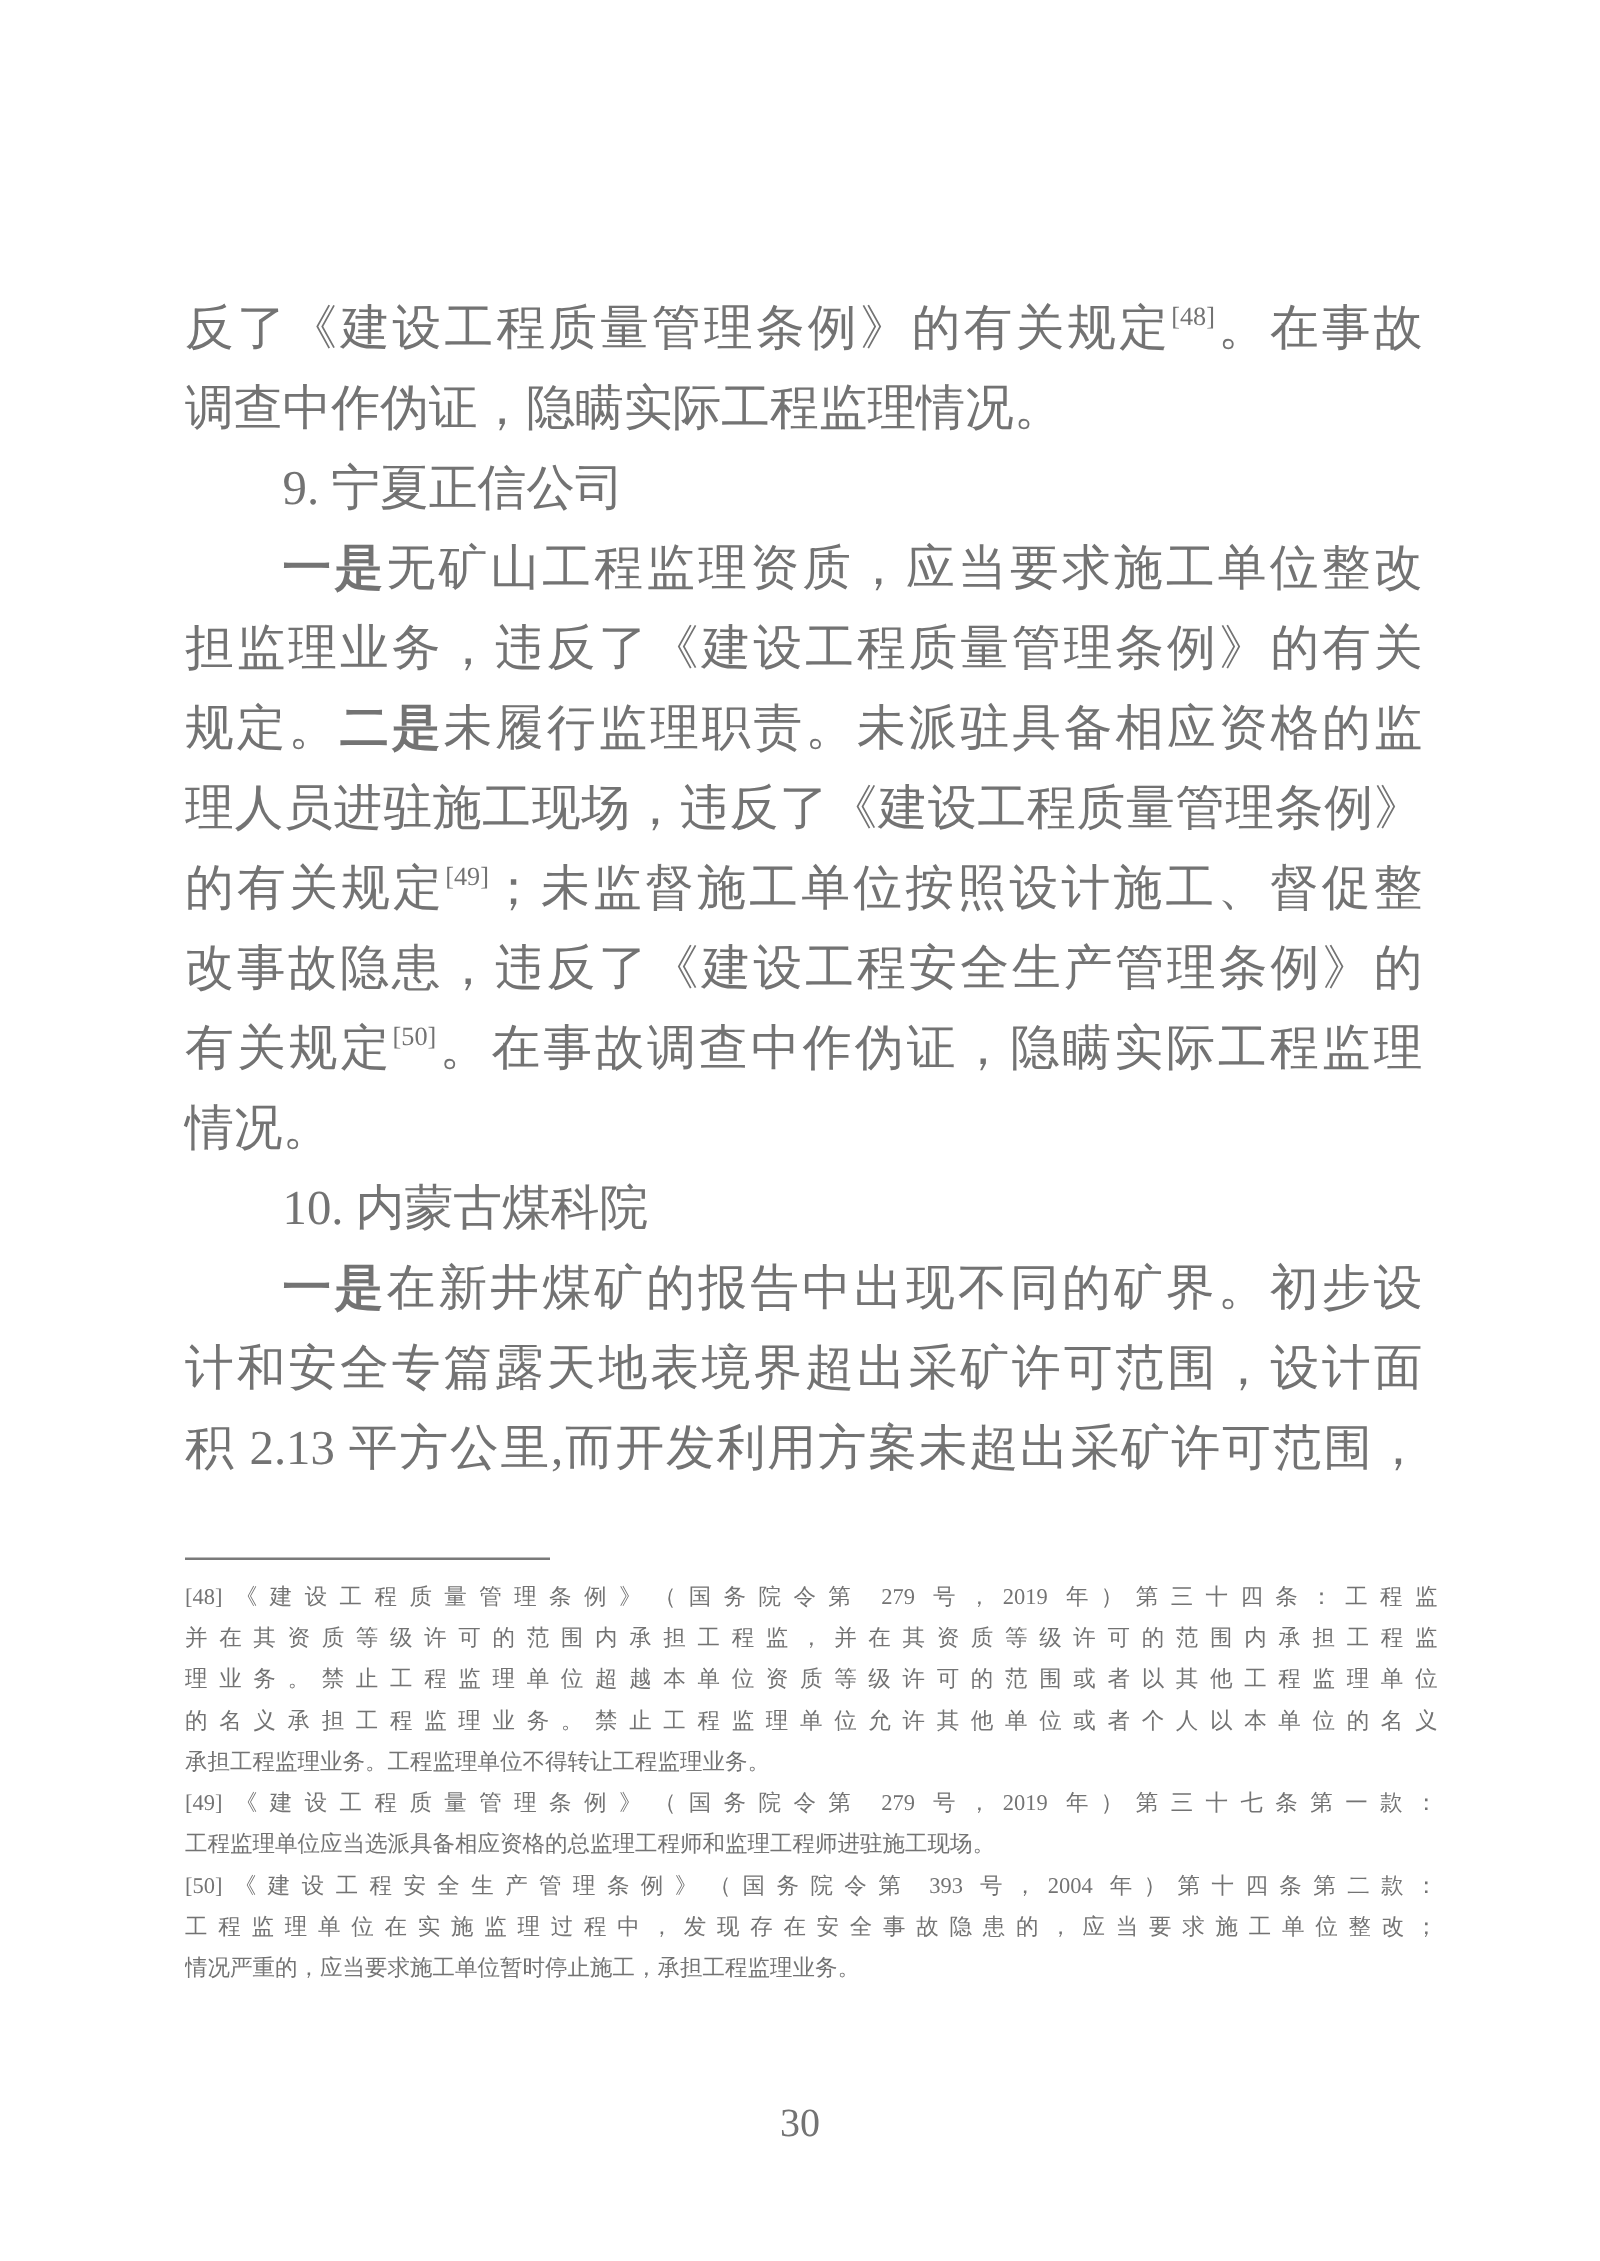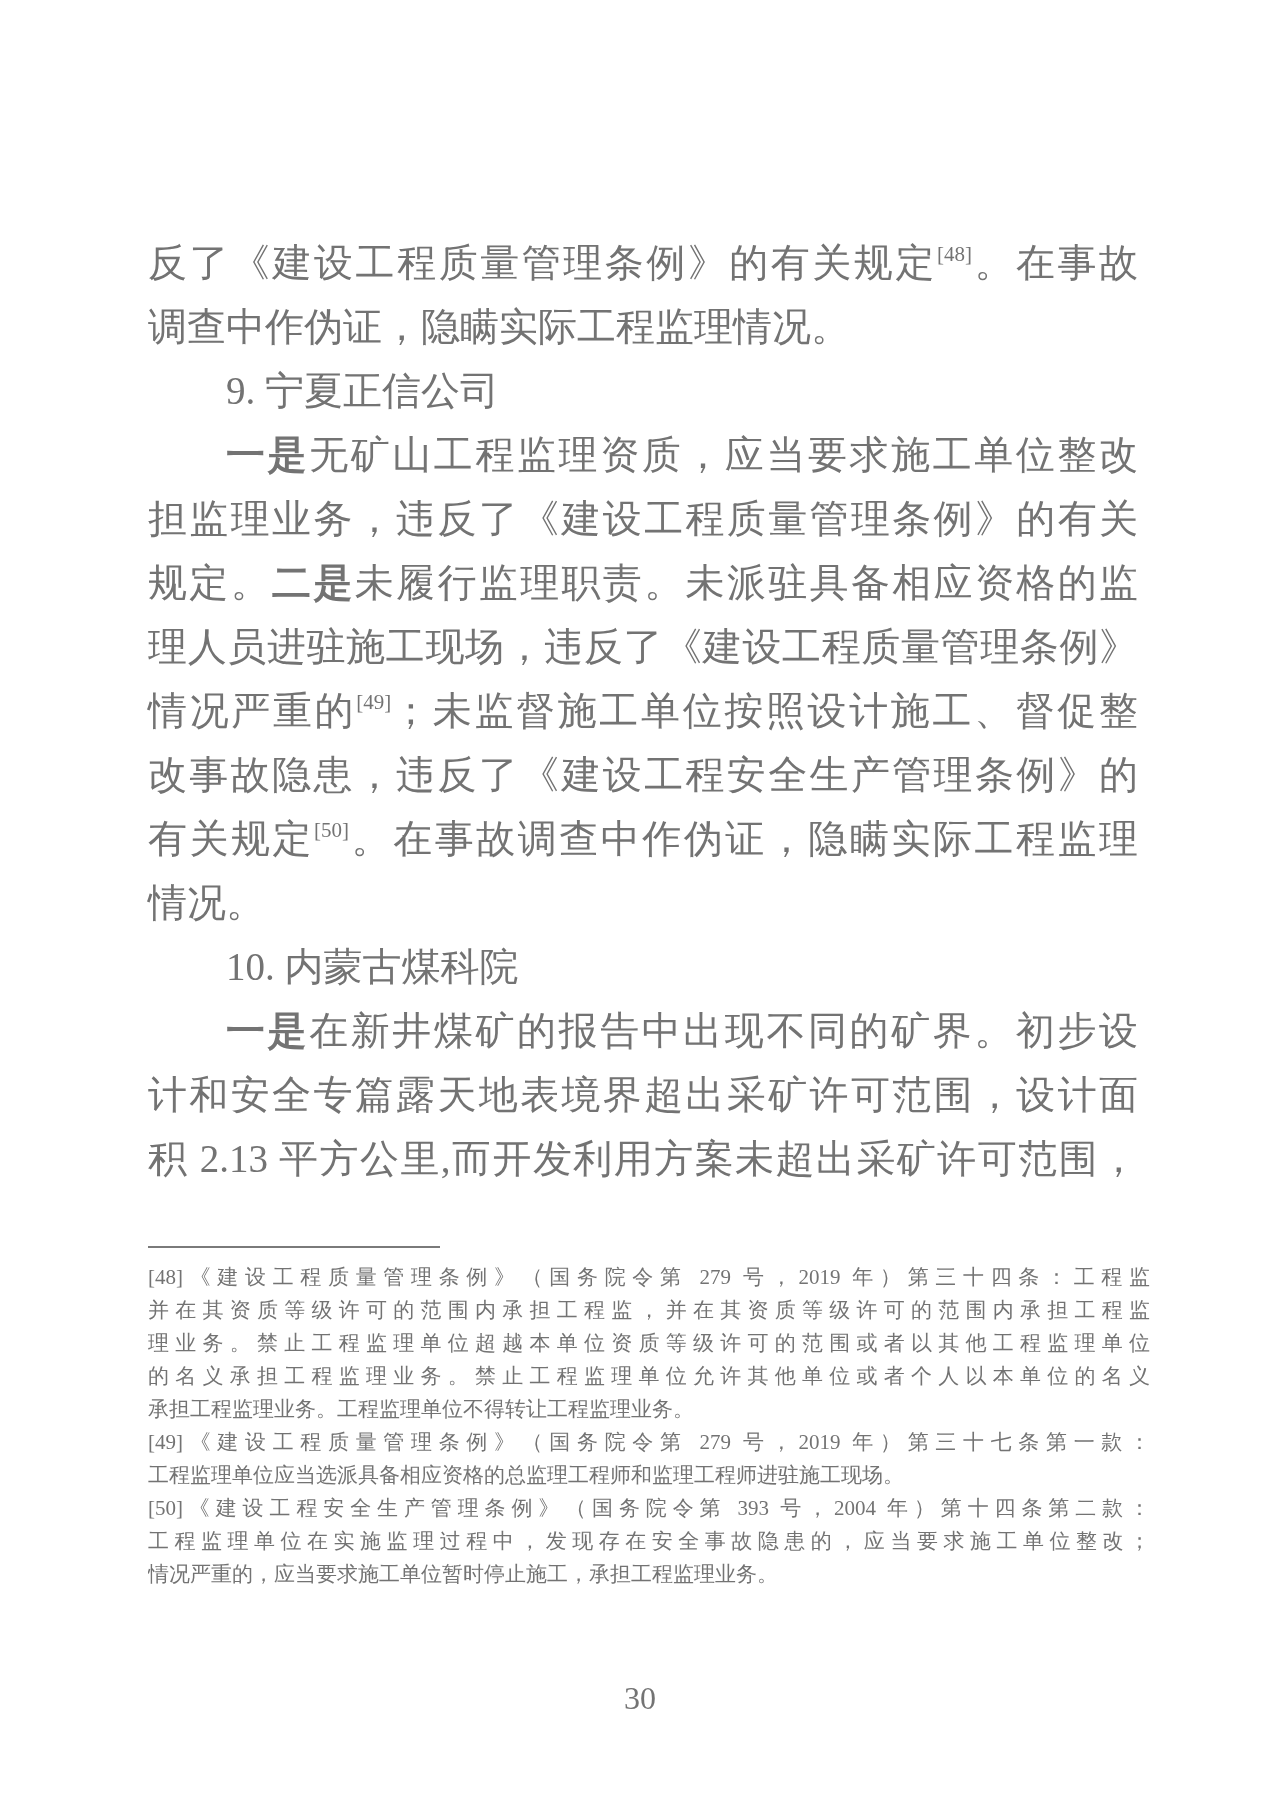--- a/index.html
+++ b/index.html
@@ -37,21 +37,21 @@
     top:1246px;
     width:292px;
     height:0;
     border-top:2px solid #7a7a7a;
   }
   .footnotes{
     position:absolute;
     left:148px;
     top:1261px;
     width:1002px;
-    font-size:21px;
+    font-size:18px;
     line-height:33px;
   }
   .fline{height:33px;overflow:hidden;}
   .fline.just{text-align:justify;text-align-last:justify;}
   .page-num{
     position:absolute;
     left:0;
     top:1680px;
     width:100%;
     text-align:center;
@@ -63,21 +63,21 @@
 
 <div class="page">
   <div class="body-text">
       <div class="bline just"><span class="seg-text">反了《建设工程质量管理条例》的有关规定</span><span class="seg-sup">[48]</span><span class="seg-text">。在事故</span></div>
       <div class="bline"><span class="seg-text">调查中作伪证，隐瞒实际工程监理情况。</span></div>
       <div class="bline ind"><span class="seg-text">9. 宁夏正信公司</span></div>
       <div class="bline just ind"><span class="seg-bold">一是</span><span class="seg-text">无矿山工程监理资质，应当要求施工单位整改</span></div>
       <div class="bline just"><span class="seg-text">担监理业务，违反了《建设工程质量管理条例》的有关</span></div>
       <div class="bline just"><span class="seg-text">规定。</span><span class="seg-bold">二是</span><span class="seg-text">未履行监理职责。未派驻具备相应资格的监</span></div>
       <div class="bline just"><span class="seg-text">理人员进驻施工现场，违反了《建设工程质量管理条例》</span></div>
-      <div class="bline just"><span class="seg-text">情况严重的</span><span class="seg-sup">[49]</span><span class="seg-text">；未监督施工单位按照设计施工、督促整</span></div>
+      <div class="bline just"><span class="seg-text">的有关规定</span><span class="seg-sup">[49]</span><span class="seg-text">；未监督施工单位按照设计施工、督促整</span></div>
       <div class="bline just"><span class="seg-text">改事故隐患，违反了《建设工程安全生产管理条例》的</span></div>
       <div class="bline just"><span class="seg-text">有关规定</span><span class="seg-sup">[50]</span><span class="seg-text">。在事故调查中作伪证，隐瞒实际工程监理</span></div>
       <div class="bline"><span class="seg-text">情况。</span></div>
       <div class="bline ind"><span class="seg-text">10. 内蒙古煤科院</span></div>
       <div class="bline just ind"><span class="seg-bold">一是</span><span class="seg-text">在新井煤矿的报告中出现不同的矿界。初步设</span></div>
       <div class="bline just"><span class="seg-text">计和安全专篇露天地表境界超出采矿许可范围，设计面</span></div>
       <div class="bline just"><span class="seg-text">积 2.13 平方公里,而开发利用方案未超出采矿许可范围，</span></div>
     </div>
   <div class="fn-rule"></div>
   <div class="footnotes">

